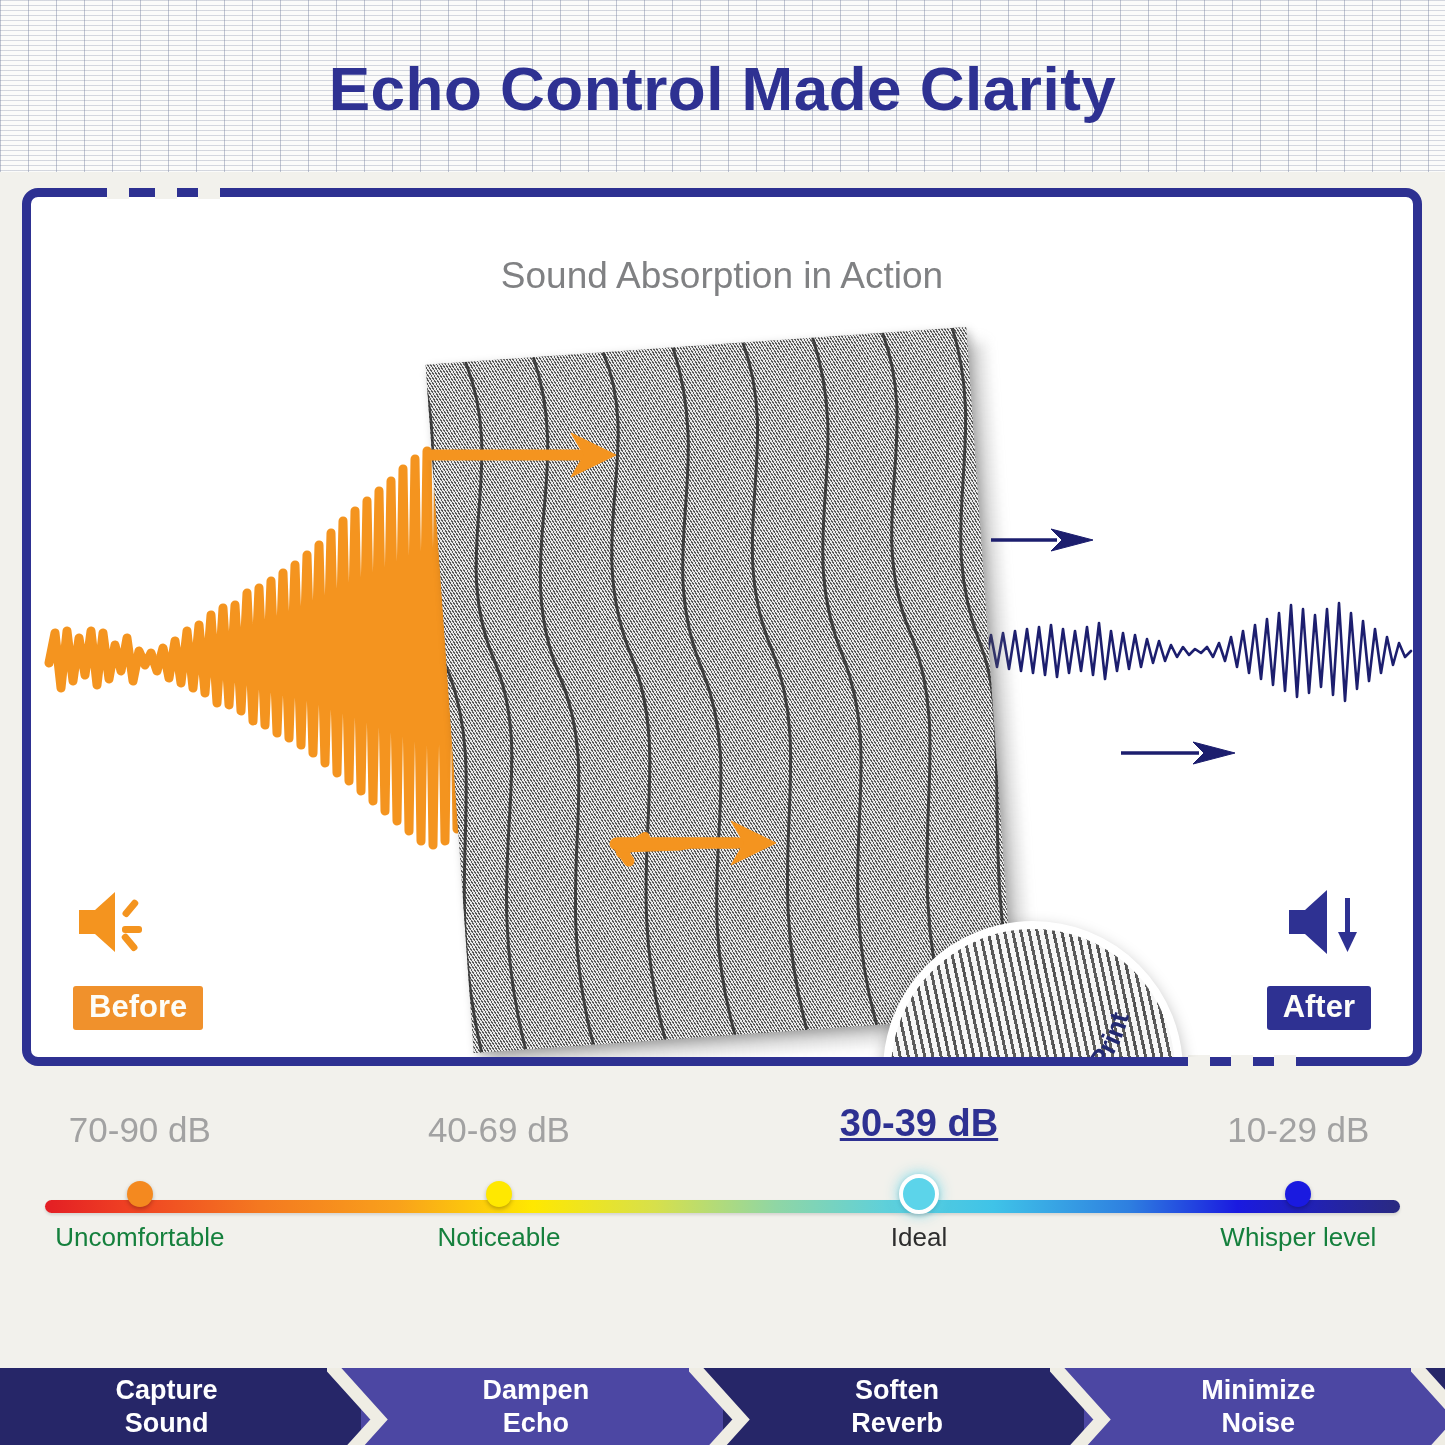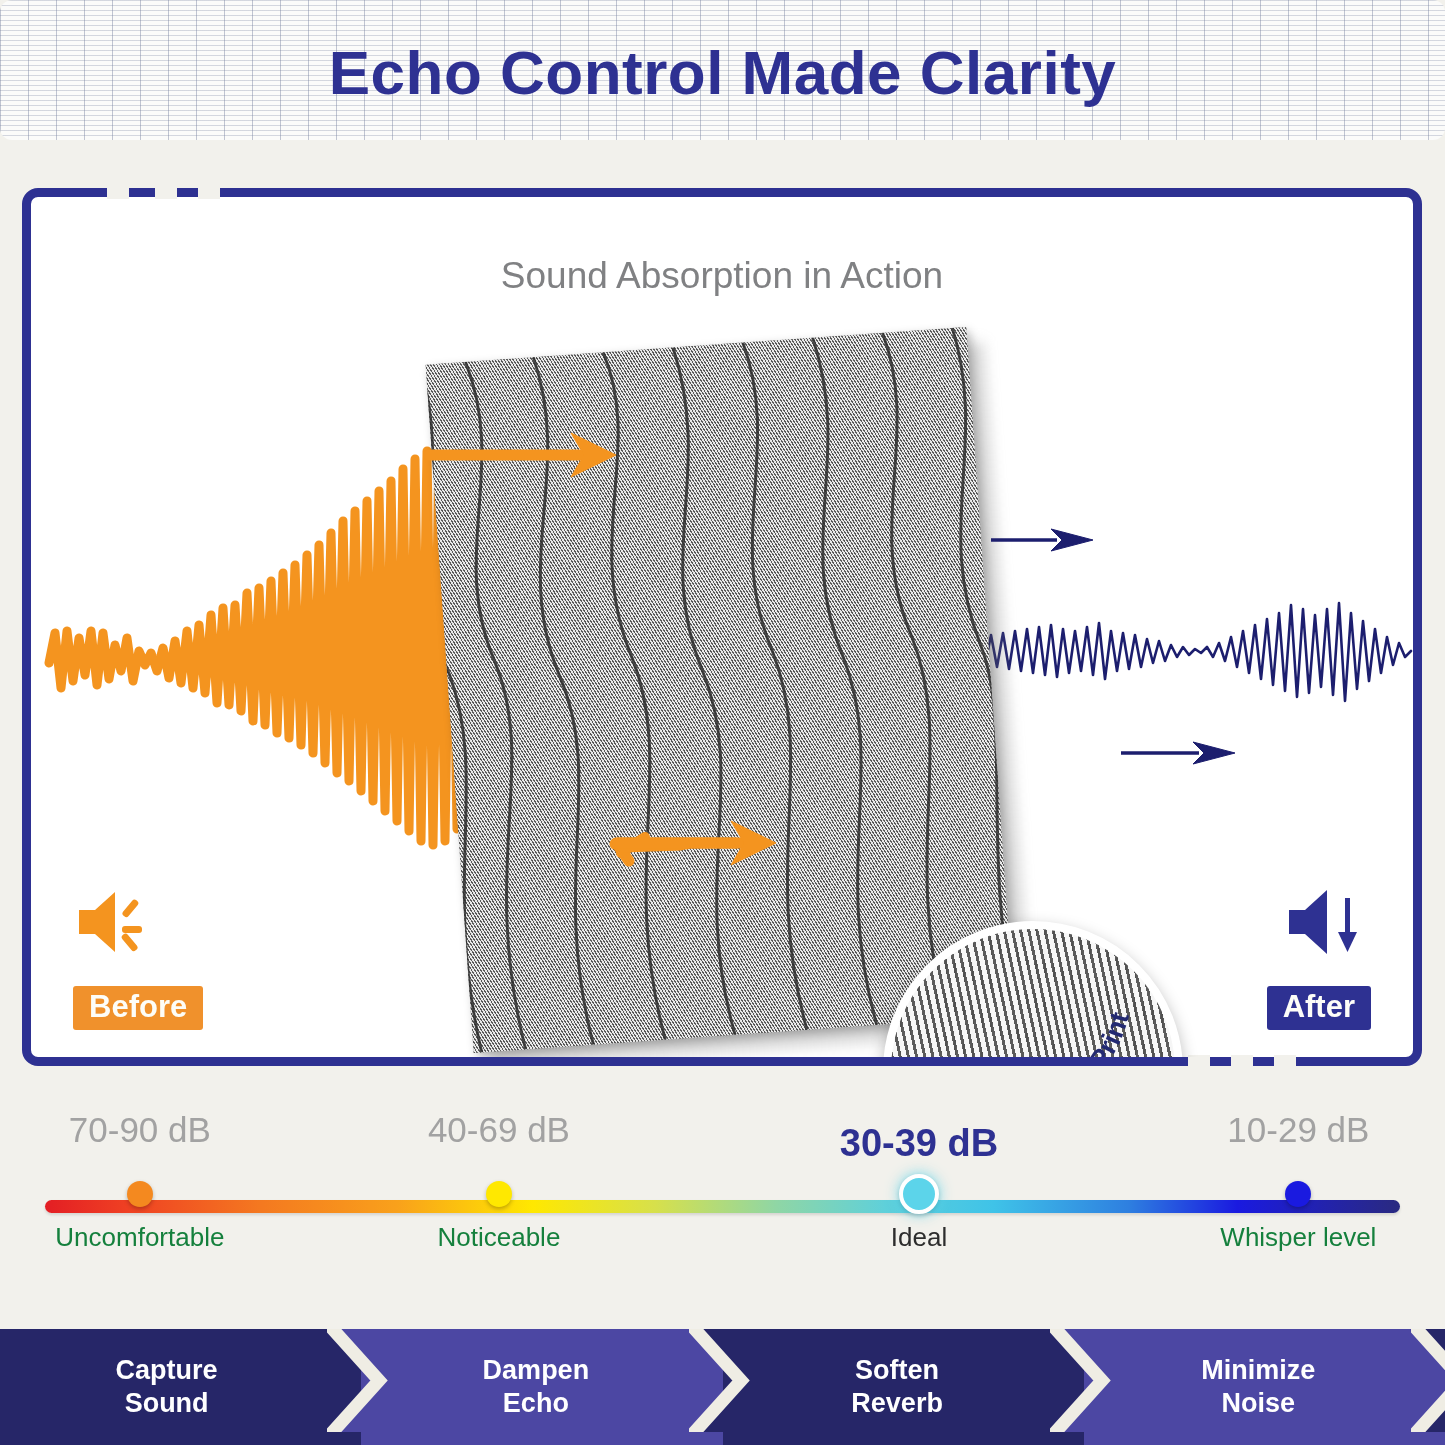--- a/index.html
+++ b/index.html
@@ -6,26 +6,26 @@
   html,body { width:1445px; height:1445px; }
   body {
     font-family:"Liberation Sans", sans-serif;
     background:#F2F1EC;
     position:relative;
     overflow:hidden;
   }
 
   
   .header {
-    position:absolute; left:0; top:0; width:1445px; height:140px;
+    position:absolute; left:0; top:0; width:1445px; height:172px;
     background:#FBFBFA;
     background-image:
       repeating-linear-gradient(to bottom, rgba(120,130,160,.30) 0px, rgba(120,130,160,.30) 1px, transparent 1px, transparent 5px),
       repeating-linear-gradient(to right, rgba(120,130,160,.45) 0px, rgba(120,130,160,.45) 1px, transparent 1px, transparent 28px);
-    display:flex; align-items:center; justify-content:center;border-radius:12px;
+    display:flex; align-items:center; justify-content:center;
   }
   .header-title {
     font-size:62px; font-weight:bold; color:#2E3192;
     letter-spacing:.5px; white-space:nowrap;
     transform:translateY(2px);
   }
 
   
   .panel-wrap {
     position:absolute; left:22px; top:188px; width:1400px; height:878px;
@@ -120,30 +120,30 @@
   }
   .tick .dot.ideal {
     width:40px; height:40px; background:#5CD4EA;
     border:4px solid #FFFFFF;
     box-shadow:0 0 14px rgba(92,212,234,.85), 0 2px 4px rgba(0,0,0,.2);
   }
   .tick .val {
     position:absolute; left:50%; top:20px; transform:translateX(-50%);
     white-space:nowrap; font-size:35px; color:#A2A2A2; font-weight:400;
   }
-  .tick .val.hl { color:#2E3192; font-weight:bold; font-size:38px; top:32px; }
+  .tick .val.hl { color:#2E3192; font-weight:bold; font-size:38px; top:12px;text-decoration:underline; }
   .tick .lbl {
     position:absolute; left:50%; top:132px; transform:translateX(-50%);
     white-space:nowrap; font-size:26px; color:#15803d;
   }
   .tick .lbl.hl { color:#2D2D2D; }
 
   
   .chevbar {
-    position:absolute; left:0; bottom:0; width:1445px; height:116px;
+    position:absolute; left:0; bottom:0; width:1445px; height:77px;
     background:#262668; display:flex; overflow:hidden;
   }
   .chev {
     position:relative; flex:1; display:flex;
     align-items:center; justify-content:center;
     color:#FFFFFF; font-size:27px; font-weight:bold;
     line-height:1.22; text-align:center;
   }
   .chev.dark  { background:#262668; }
   .chev.light { background:#4C47A3; }

